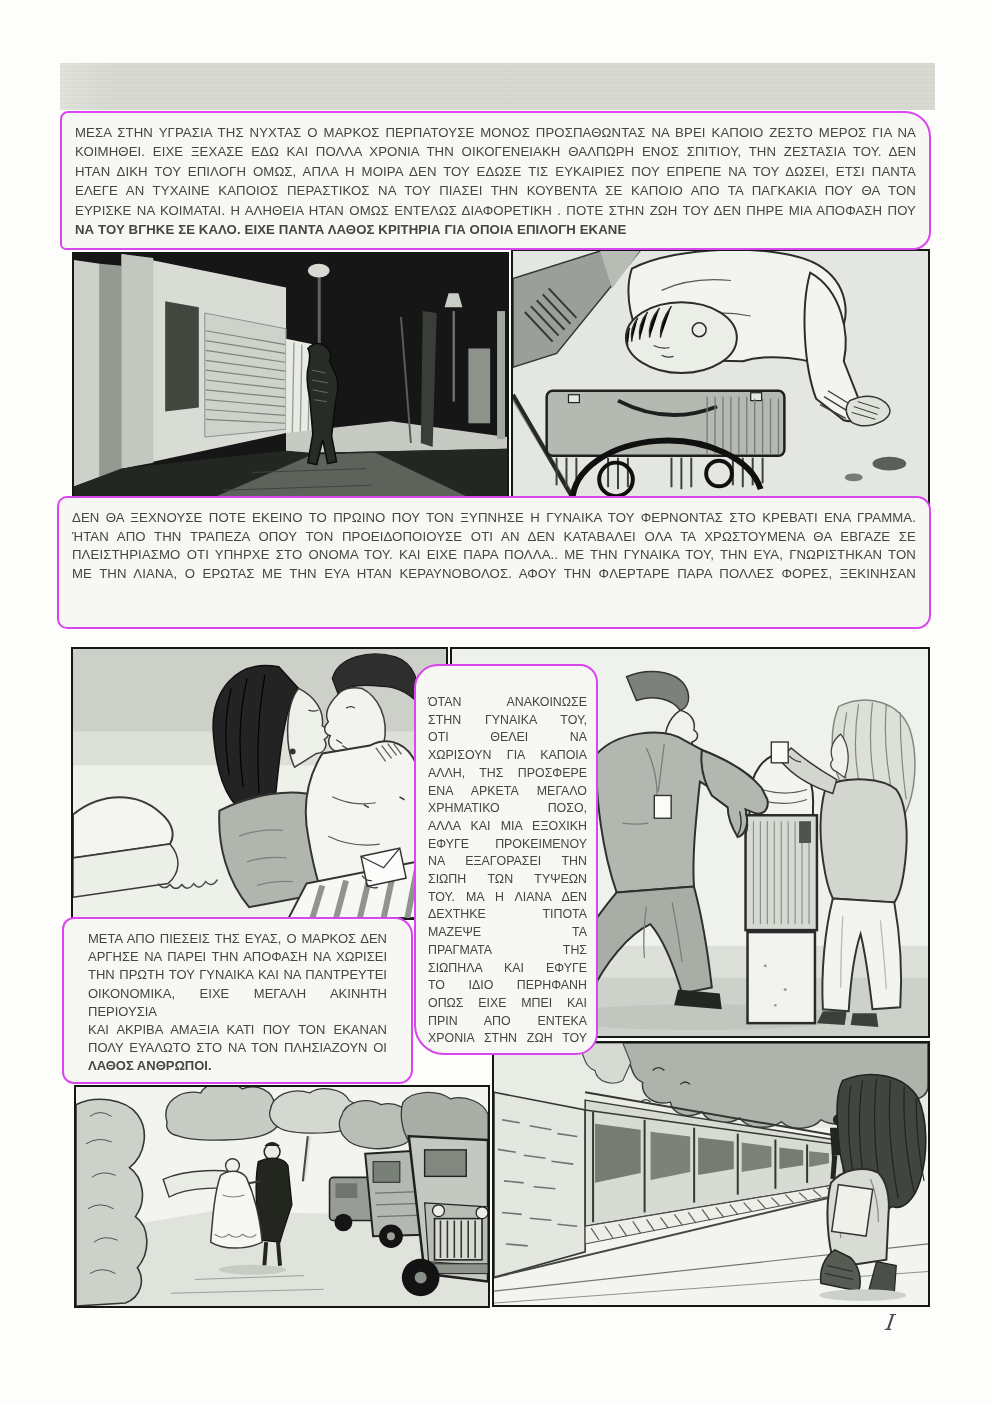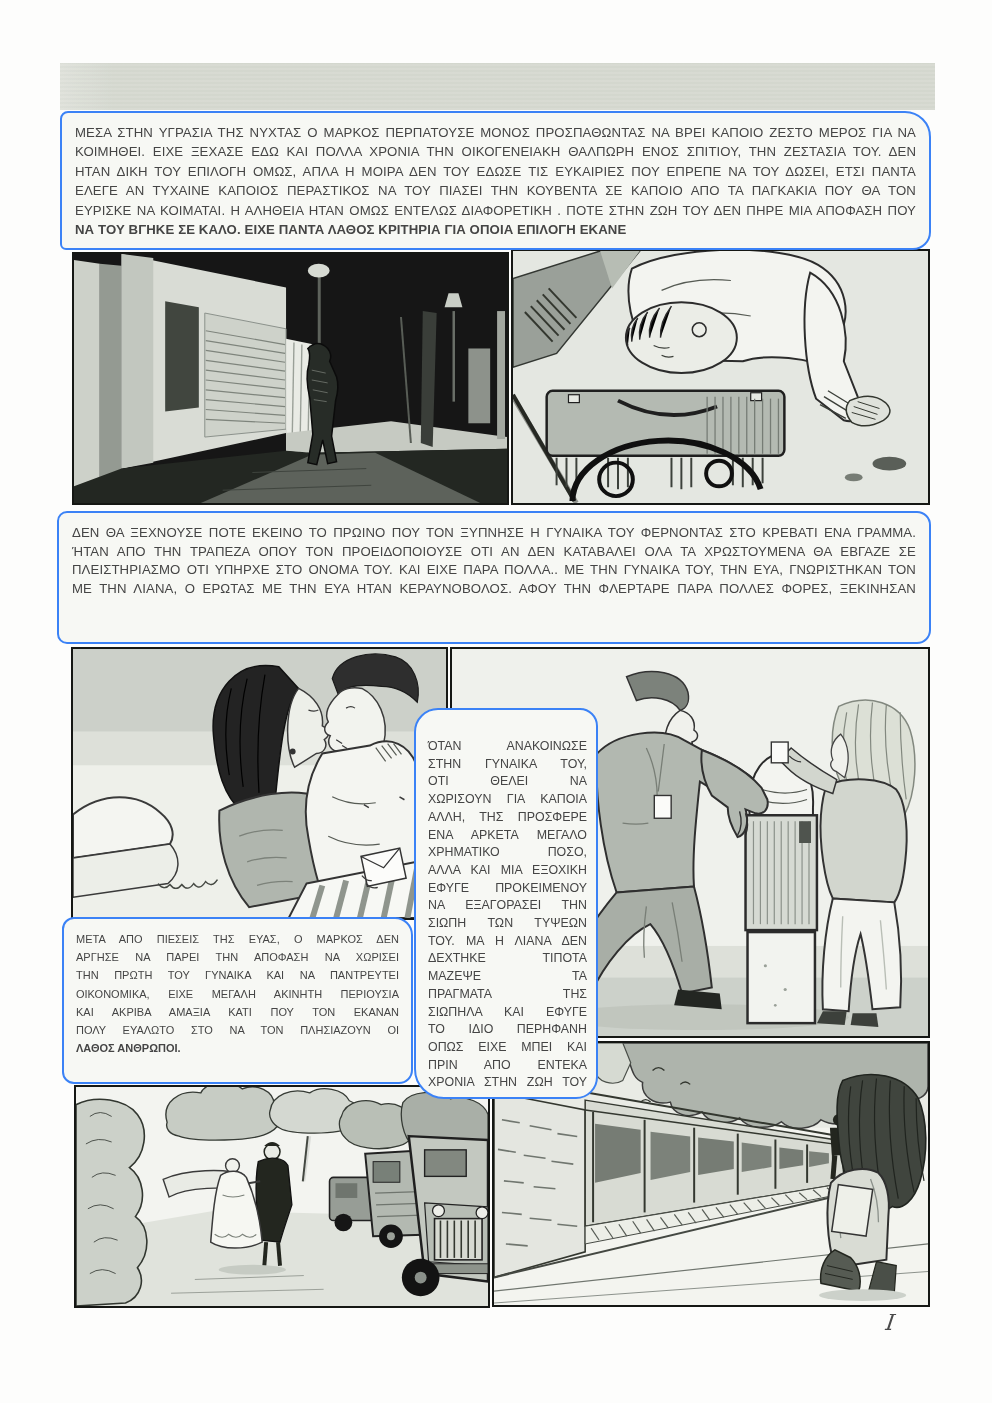--- a/index.html
+++ b/index.html
@@ -3,32 +3,32 @@
 <meta charset="utf-8">
 <style>
   html,body{margin:0;padding:0;background:#ffffff;}
   #page{position:relative;width:992px;height:1403px;background:#fdfdfc;overflow:hidden;
         font-family:"Liberation Sans","DejaVu Sans",sans-serif;}
   .scanband{position:absolute;left:60px;top:63px;width:875px;height:47px;
     background:
       repeating-linear-gradient(0deg,#e9ebe6 0 2px,#e4e6e1 2px 4px),
       linear-gradient(90deg,#f3f4f1,#e8eae5 6%,#e8eae5);
     background-blend-mode:multiply;opacity:.9;}
-  .cap{position:absolute;background:#f7f8f4;border:2px solid #3b82f6;color:#454545;
+  .cap{position:absolute;background:#f7f8f4;border:2px solid #d946ef;color:#454545;
        box-sizing:border-box;z-index:20;}
   .cap .ln{display:block;white-space:nowrap;}
   .jl{white-space:normal !important;text-align:justify;text-align-last:justify;}
   .ll{text-align:left;text-align-last:left;font-weight:bold;}
   #capTop{left:60px;top:111px;width:871px;height:139px;border-radius:8px 26px 18px 6px;
           padding:10px 13px;font-size:13.2px;line-height:19.4px;letter-spacing:.1px;}
-  #capMid{left:57px;top:511px;width:874px;height:133px;border-radius:10px 14px 14px 10px;
+  #capMid{left:57px;top:496px;width:874px;height:133px;border-radius:10px 14px 14px 10px;
           padding:11px 13px;font-size:13.2px;line-height:18.6px;letter-spacing:.1px;}
   #capMar{left:62px;top:917px;width:351px;height:167px;border-radius:12px 18px 14px 12px;
-          padding:11px 12px;font-size:11px;line-height:18.2px;z-index:30;}
-  #capCol{left:414px;top:708px;width:184px;height:391px;border-radius:24px 18px 22px 30px;
+          padding:11px 24px;font-size:13px;line-height:18.2px;z-index:30;}
+  #capCol{left:414px;top:664px;width:184px;height:391px;border-radius:24px 18px 22px 30px;
           padding:28px 9px 4px 12px;font-size:12.4px;line-height:17.7px;z-index:30;}
   .panel{position:absolute;box-sizing:border-box;border:2.5px solid #15171４;border:2.5px solid #151714;
          background:#e6e8e3;z-index:10;}
   .panel svg{display:block;width:100%;height:100%;}
   #p1{left:72px;top:252px;width:437px;height:253px;}
   #p2{left:511px;top:249px;width:419px;height:256px;}
   #p3{left:71px;top:647px;width:377px;height:273px;}
   #p5{left:450px;top:647px;width:480px;height:391px;}
   #p4{left:74px;top:1085px;width:416px;height:223px;}
   #p6{left:492px;top:1041px;width:438px;height:266px;}

